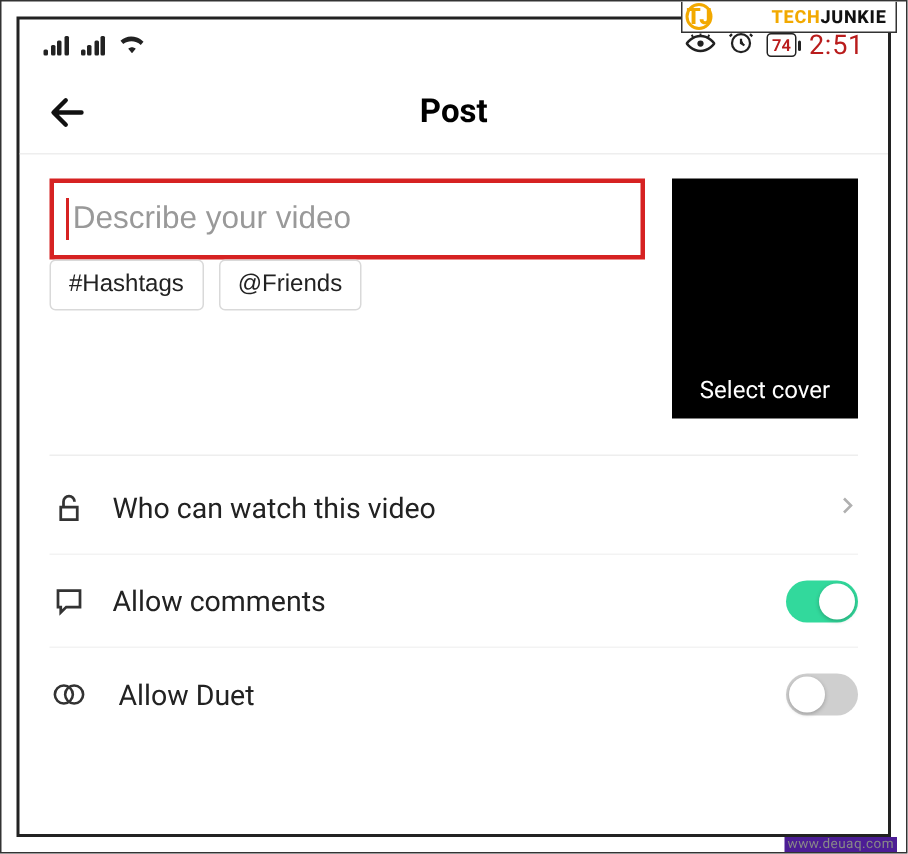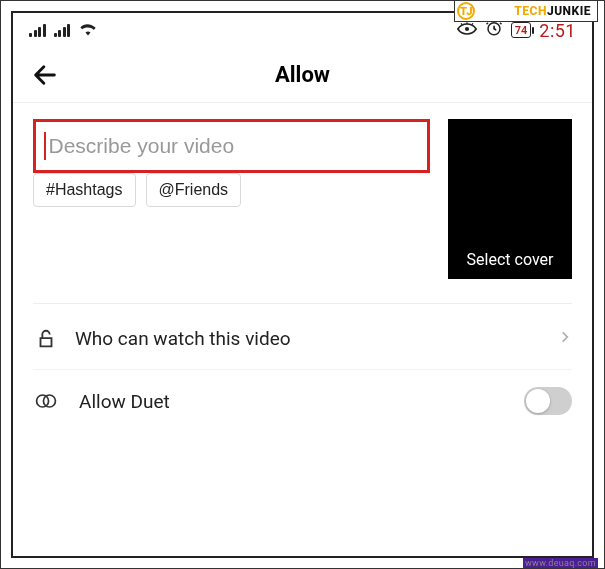--- a/index.html
+++ b/index.html
@@ -36,21 +36,21 @@
       letter-spacing: 0.5px;
       padding: 1px 6px 1px 2px;
       z-index: 20;
     }
     .tj-circle {
       width: 18px; height: 18px;
       border: 2px solid #f2a900;
       border-radius: 50%;
       color: #f2a900;
       font-weight: 900;
-      font-size: 11px;
+      font-size: 15px;
       display: flex; align-items: center; justify-content: center;
       margin-right: 3px;
     }
     .tj-tech { color: #f2a900; margin-left: 36px; }
     .tj-junkie { color: #111; }
     .domain-mark {
       position: absolute;
       bottom: 0;
       right: 6px;
       font-size: 9px;
@@ -241,21 +241,21 @@
       <span class="clock">2:51</span>
     </div>
   </div>
 
   <div class="header">
     <div class="back-arrow">
       <svg width="28" height="28" viewBox="0 0 24 24">
           <path fill="none" stroke="#111" stroke-width="2.5" stroke-linecap="round" stroke-linejoin="round" d="M20 12H5M11 5l-7 7 7 7"></path>
         </svg>
     </div>
-    <div class="header-title">Allow</div>
+    <div class="header-title">Post</div>
   </div>
 
   <div class="content">
     <div class="caption-row">
       <div class="caption-left">
         <div class="caption-box">
           <span class="cursor-line"></span>
           <input class="caption-input" type="text" placeholder="Describe your video" style="">
         </div>
         <div class="chips">
@@ -277,20 +277,29 @@
           </svg>
       </span>
       <span class="setting-label">Who can watch this video</span>
       <span class="chevron">
         <svg width="14" height="14" viewBox="0 0 24 24">
             <path fill="none" stroke="#b0b0b0" stroke-width="3" d="M8 4l8 8-8 8"></path>
           </svg>
       </span>
     </div>
 
+    <div class="setting-row">
+      <span class="setting-icon">
+        <svg width="22" height="22" viewBox="0 0 24 24">
+            <path fill="none" stroke="#333" stroke-width="2" d="M4 4h16v12H10l-4 4v-4H4z"></path>
+          </svg>
+      </span>
+      <span class="setting-label">Allow comments</span>
+      <div class="toggle on"></div>
+    </div>
 
     <div class="setting-row">
       <span class="setting-icon">
         <svg width="24" height="20" viewBox="0 0 28 20">
             <circle cx="10" cy="10" r="7" fill="none" stroke="#333" stroke-width="2"></circle>
             <circle cx="18" cy="10" r="7" fill="none" stroke="#333" stroke-width="2"></circle>
           </svg>
       </span>
       <span class="setting-label">Allow Duet</span>
       <div class="toggle off"></div>

